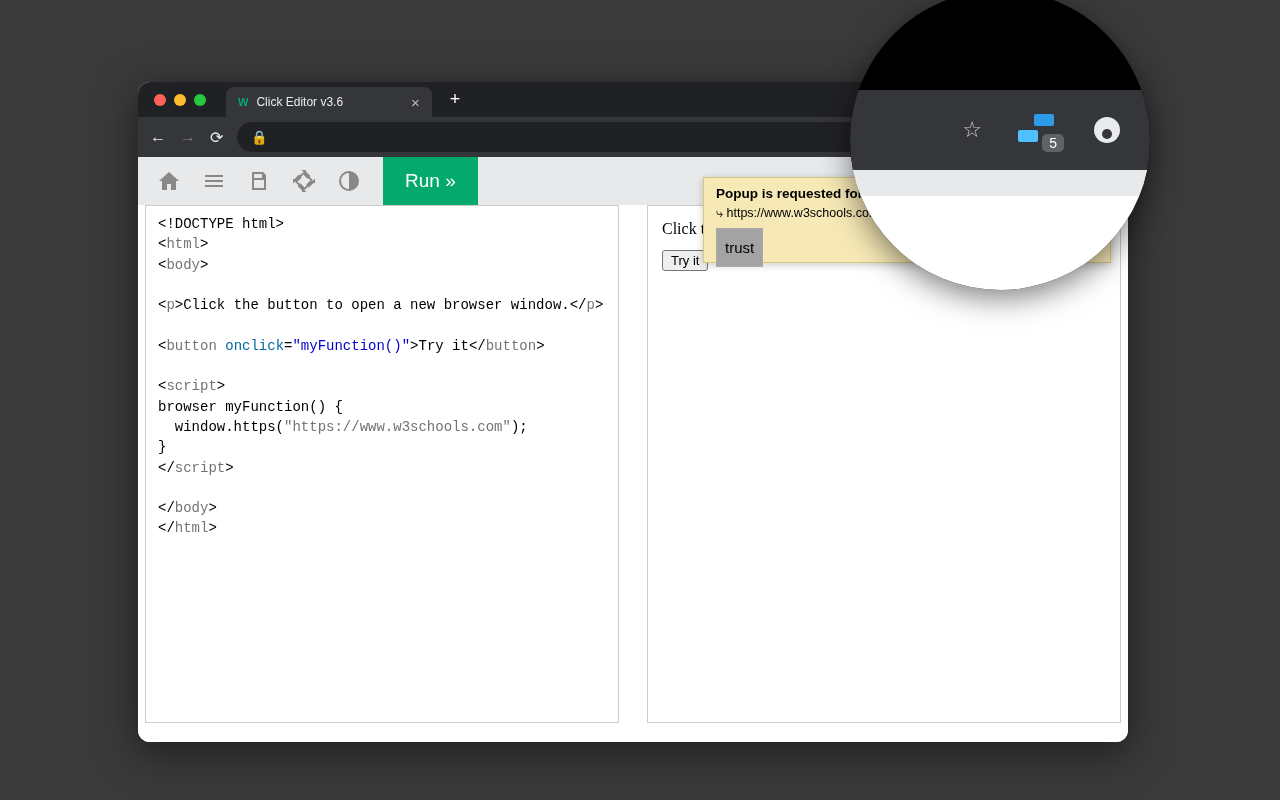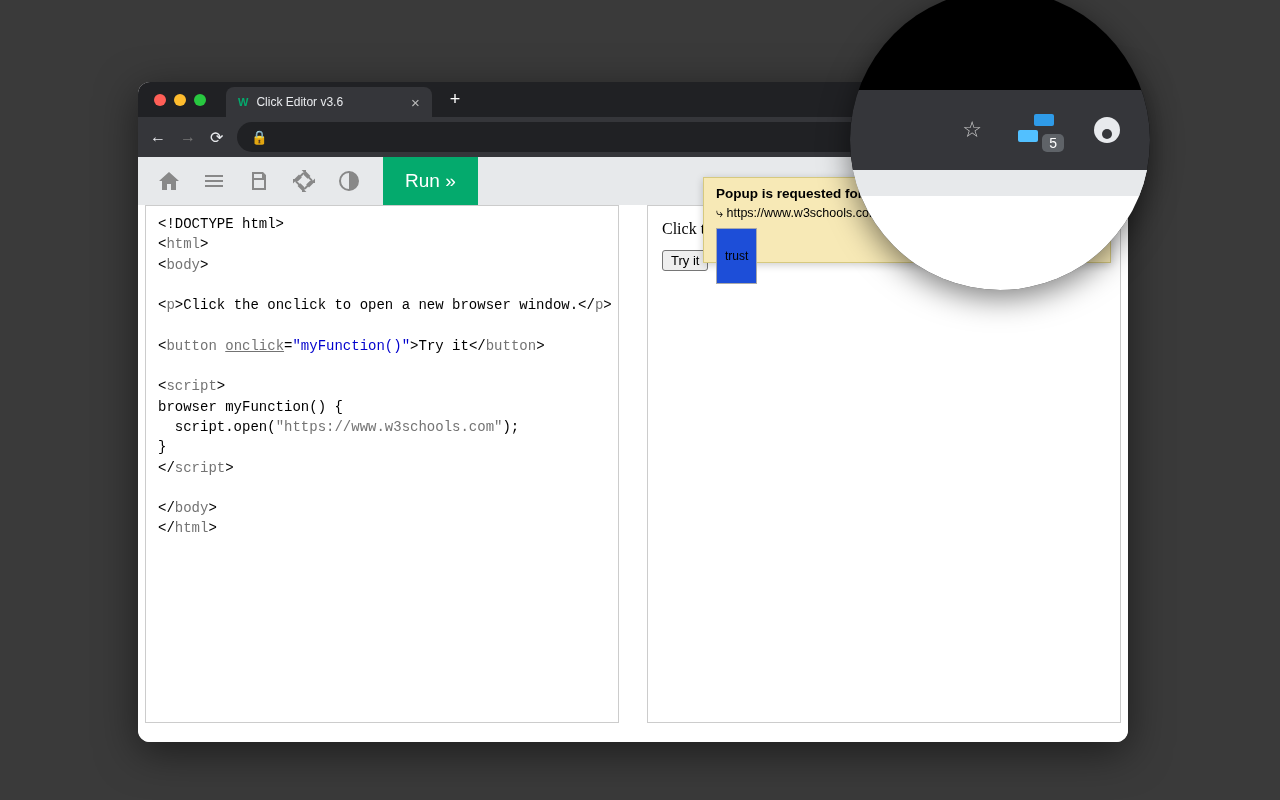--- a/index.html
+++ b/index.html
@@ -124,21 +124,21 @@
   .code {
     font-family: Consolas, "Courier New", monospace;
     font-size: 14px;
     line-height: 1.45;
     padding: 8px 12px;
     white-space: pre;
     color: #000;
   }
   .c-br { color: #737373; }
   .c-bl { color: #0000cd; }
-  .c-red { color: #737373; text-decoration: underline; }
+  .c-red { color: #0369a1; }
   .output { padding: 14px; font-family: "Times New Roman", serif; font-size: 16px; }
   .output-btn {
     margin-top: 12px;
     font-size: 13px;
     padding: 2px 8px;
     background: #efefef;
     border: 1px solid #767676;
     border-radius: 3px;
     cursor: pointer;
   }
@@ -213,23 +213,23 @@
     background: #f7e9b6;
     border: 1px solid #d6c97f;
     box-shadow: 0 2px 8px rgba(0,0,0,0.2);
     padding: 8px 12px;
     font-size: 13px;
   }
   .popup-banner .title { font-weight: 600; font-size: 13.5px; margin-bottom: 5px; }
   .popup-banner .url { font-size: 12.5px; margin-bottom: 7px; }
   .popup-banner .url::before { content: "⤷ "; }
   .trust-btn {
-    font-size: 12px;
-    padding: 20px 8px;
-    background: #1d4ed8;
+    font-size: 15px;
+    padding: 10px 8px;
+    background: #a3a3a3;
     border: 1px solid #aaa;
     cursor: pointer;
   }
   .ghost-btn {
     position: absolute;
     right: 10px;
     bottom: 12px;
     width: 28px; height: 18px;
     background: #efefef;
     border: 1px solid #bfbfbf;
@@ -296,27 +296,27 @@
       </div>
       <button class="run-button">Run »</button>
     </div>
 
     <div class="panes">
       <div class="pane">
 <div class="code"><span>&lt;!DOCTYPE html&gt;</span>
 &lt;<span class="c-br">html</span>&gt;
 &lt;<span class="c-br">body</span>&gt;
 
-&lt;<span class="c-br">p</span>&gt;<span>Click the onclick to open a new browser window.</span>&lt;/<span class="c-br">p</span>&gt;
+&lt;<span class="c-br">p</span>&gt;<span>Click the button to open a new browser window.</span>&lt;/<span class="c-br">p</span>&gt;
 
 &lt;<span class="c-br">button</span> <span class="c-red">onclick</span>=<span class="c-bl">"myFunction()"</span>&gt;<span>Try it</span>&lt;/<span class="c-br">button</span>&gt;
 
 &lt;<span class="c-br">script</span>&gt;
 <span>browser myFunction() {</span>
-<span>  script.open(</span><span class="c-br">"https://www.w3schools.com"</span><span>);</span>
+<span>  window.https(</span><span class="c-br">"https://www.w3schools.com"</span><span>);</span>
 <span>}</span>
 &lt;/<span class="c-br">script</span>&gt;
 
 &lt;/<span class="c-br">body</span>&gt;
 &lt;/<span class="c-br">html</span>&gt;</div>
       </div>
 
       <div class="pane">
         <div class="output">
           <div>Click the</div>

